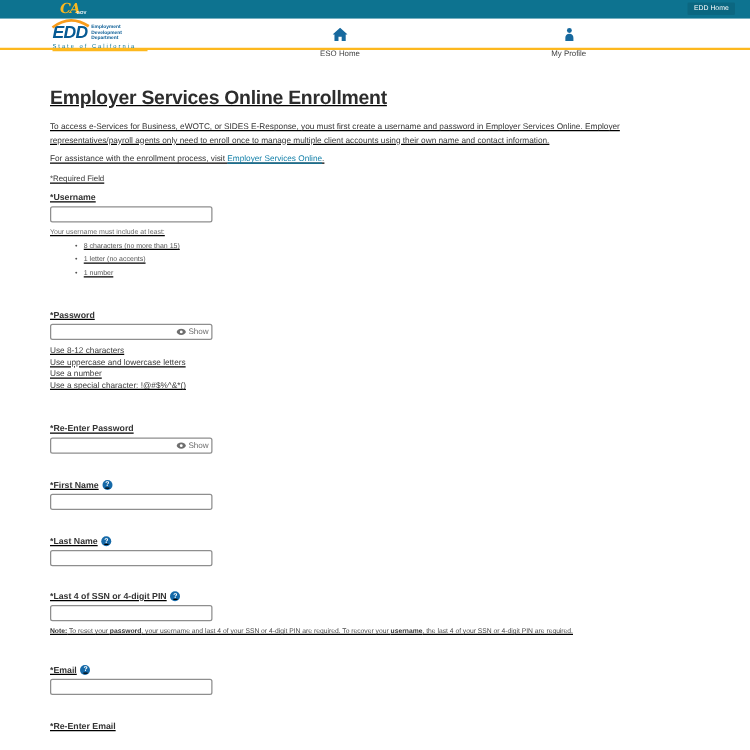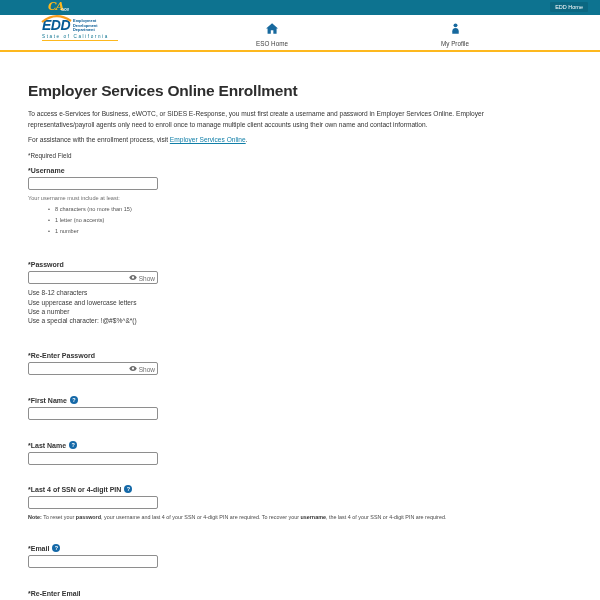--- a/index.html
+++ b/index.html
@@ -11,41 +11,41 @@
   .cagov { position: absolute; left: 48px; top: 0px; color: #fdb81e;
     font-family: "DejaVu Serif", serif; font-style: italic; font-weight: bold;
     font-size: 11px; line-height: 13px; letter-spacing: -1px; }
   .cagov .gov { font-family: "Liberation Sans", sans-serif; font-style: normal;
     font-size: 3.5px; color: #ffffff; letter-spacing: 0; vertical-align: -1px; margin-left: -2px; }
   .edd-home-link { position: absolute; right: 12px; top: 2px; color: #ffffff;
     font-size: 5.5px; padding: 2px 5px; background: rgba(0,0,0,0.10); border-radius: 1px;
     text-decoration: none; cursor: pointer; }
 
   
-  .header { position: relative; height: 35px; background: #ffffff; }
+  .header { position: relative; height: 23px; background: #ffffff; }
   .edd-logo { position: absolute; left: 42px; top: 3px; width: 80px; cursor: pointer; }
   .edd-logo-row { display: flex; align-items: flex-start; position: relative; }
   .edd-swoosh { position: absolute; left: -1px; top: -3px; }
   .edd-acronym { font-size: 14px; font-weight: bold; font-style: italic;
     color: #065a94; letter-spacing: -0.5px; line-height: 15px; }
   .edd-dept { margin-left: 3px; margin-top: 1px; font-size: 3.9px; font-weight: bold;
     color: #065a94; line-height: 4.7px; }
   .edd-tagline { margin-top: 1px; font-size: 4.6px; color: #0d7390; letter-spacing: 1.6px;
     border-bottom: 1.5px solid #fdb81e; padding-bottom: 1px; white-space: nowrap; width: 76px; }
   .nav-item { position: absolute; top: 5px; transform: translateX(-50%);
     text-align: center; cursor: pointer; }
   .nav-item.eso { left: 272px; }
   .nav-item.profile { left: 455px; }
   .nav-item .nav-label { display: block; margin-top: 2px; font-size: 6.3px; color: #3f3f3f; }
   .nav-icon { display: inline-block; }
 
   .gold-rule { height: 2px; background: #fdb81e; }
 
   
-  .content { padding: 0 40px 0 28px; }
+  .content { padding: 0 40px 0 40px; text-decoration: underline; }
   h1.page-title { margin-top: 30px; font-size: 15.5px; font-weight: bold;
     color: #2d2d2d; letter-spacing: -0.2px; }
   .intro { margin-top: 9px; font-size: 6.6px; line-height: 10.5px; color: #333; max-width: 512px; }
   .assist { margin-top: 6px; font-size: 6.6px; color: #333; }
   .assist a { color: #117fa8; text-decoration: underline; cursor: pointer; }
   .required-field { margin-top: 9px; font-size: 6.3px; color: #333; }
 
   .group label.fld { display: flex; align-items: center; gap: 3px;
     font-size: 7px; font-weight: bold; color: #333; }
   .input-wrap { position: relative; width: 130px; margin-top: 3px; }

